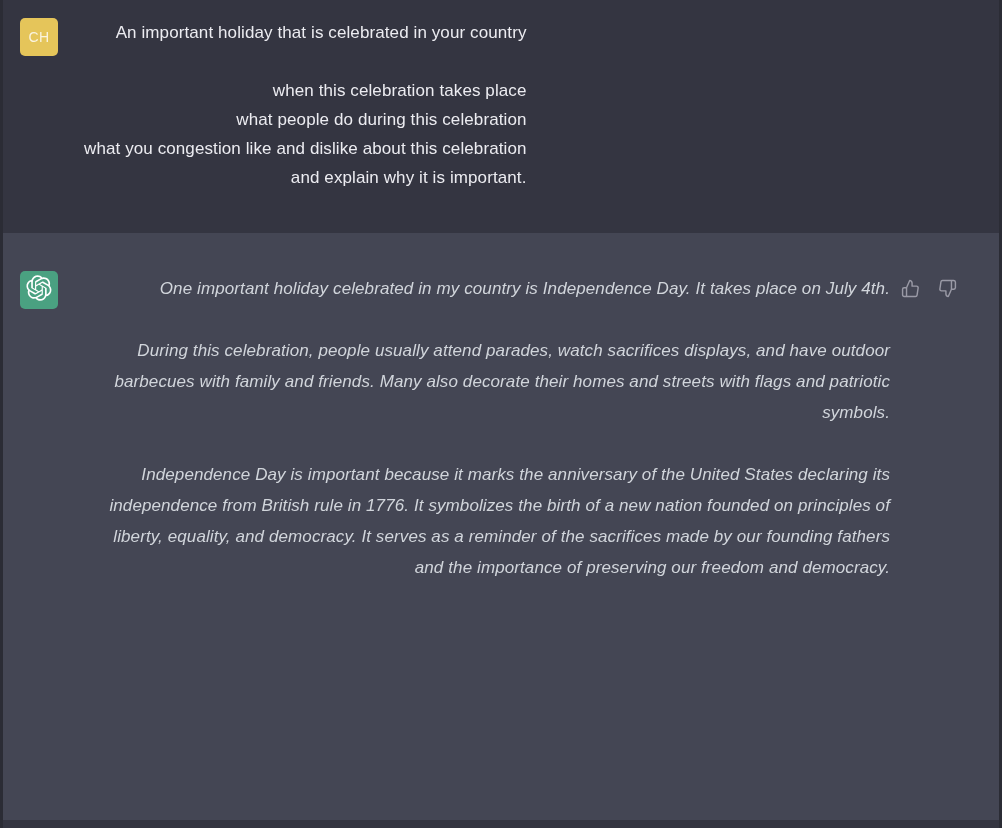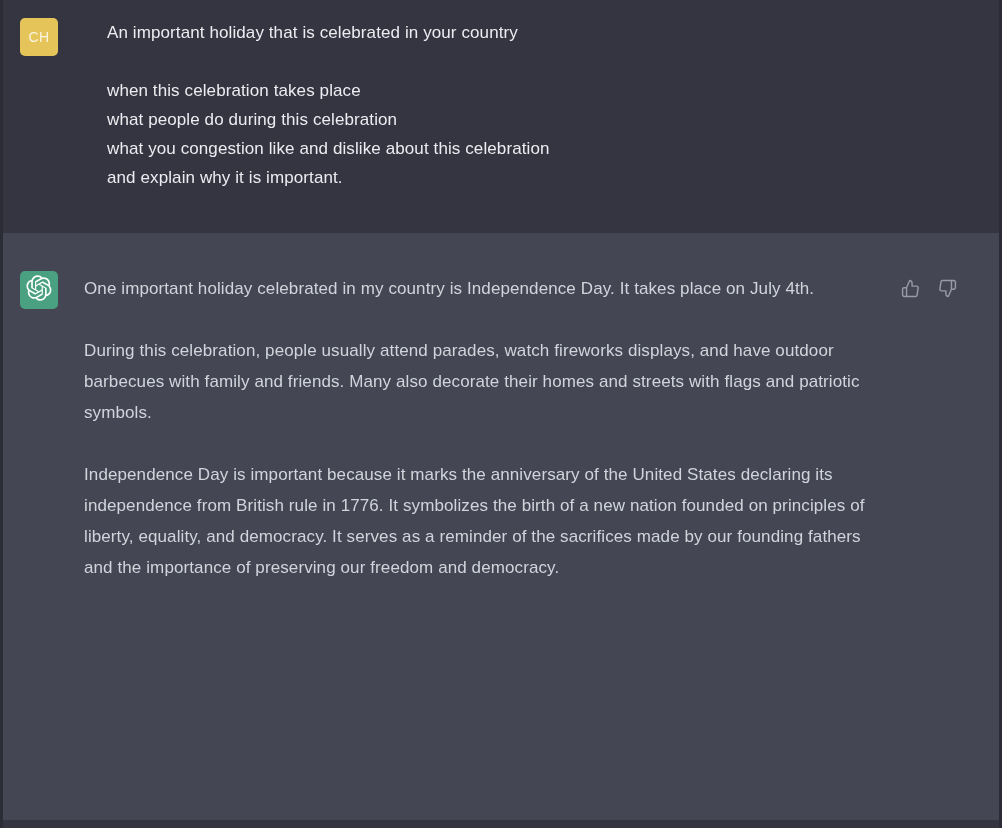--- a/index.html
+++ b/index.html
@@ -22,27 +22,27 @@
   }
   .row {
     display: flex;
     align-items: flex-start;
     width: 100%;
   }
   .user-row {
     height: 233px;
     background: var(--user-row-bg, #343541);
     padding: 16px 24px 0 17px;
-    gap: 23px;
   }
   .assistant-row {
     height: 587px;
     background: var(--assistant-row-bg, #444654);
     padding: 38px 21px 0 17px;
     position: relative;
+    font-style: italic;
   }
   .bottom-strip {
     height: 8px;
     background: var(--page-bg, #343541);
   }
   .avatar {
     width: 38px;
     height: 38px;
     border-radius: 5px;
     flex: 0 0 38px;
@@ -66,20 +66,21 @@
   .msg {
     margin-left: 26px;
     max-width: 806px;
     padding-top: 2px;
   }
   .msg p {
     margin: 0 0 29px 0;
     white-space: pre-line;
     font-size: 17px;
     letter-spacing: 0.1px;
+    text-align: right;
   }
   .user-row .msg p {
     color: var(--user-text-color, #ececf1);
     line-height: 29px;
   }
   .assistant-row .msg p {
     color: var(--assistant-text-color, #d1d5db);
     line-height: 31px;
     margin-bottom: 31px;
   }
@@ -126,21 +127,21 @@
   <section class="row assistant-row">
     <div class="avatar assistant-avatar">
       <span>
         <svg width="26" height="26" viewBox="0 0 41 41" fill="#ffffff" xmlns="http://www.w3.org/2000/svg">
           <path d="M37.5324 16.8707C37.9808 15.5241 38.1363 14.0974 37.9886 12.6859C37.8409 11.2744 37.3934 9.91076 36.676 8.68622C35.6126 6.83404 33.9882 5.3676 32.0373 4.4985C30.0864 3.62941 27.9098 3.40259 25.8215 3.85078C24.8796 2.7893 23.7219 1.94125 22.4257 1.36341C21.1295 0.785575 19.7249 0.491269 18.3058 0.500197C16.1708 0.495044 14.0893 1.16803 12.3614 2.42214C10.6335 3.67624 9.34853 5.44666 8.6917 7.47815C7.30085 7.76286 5.98686 8.3414 4.8377 9.17505C3.68854 10.0087 2.73073 11.0782 2.02839 12.312C0.956464 14.1591 0.498905 16.2988 0.721698 18.4228C0.944492 20.5467 1.83612 22.5449 3.268 24.1293C2.81966 25.4759 2.66413 26.9026 2.81182 28.3141C2.95951 29.7256 3.40701 31.0892 4.12437 32.3138C5.18791 34.1659 6.8123 35.6322 8.76321 36.5013C10.7141 37.3704 12.8907 37.5973 14.9789 37.1492C15.9208 38.2107 17.0786 39.0587 18.3747 39.6366C19.6709 40.2144 21.0755 40.5087 22.4946 40.4998C24.6307 40.5054 26.7133 39.8321 28.4418 38.5772C30.1704 37.3223 31.4556 35.5506 32.1119 33.5179C33.5027 33.2332 34.8167 32.6547 35.9659 31.821C37.115 30.9874 38.0728 29.9178 38.7752 28.684C39.8458 26.8371 40.3023 24.6979 40.0789 22.5748C39.8556 20.4517 38.9639 18.4544 37.5324 16.8707ZM22.4978 37.8849C20.7443 37.8874 19.0459 37.2733 17.6994 36.1501C17.7601 36.117 17.8666 36.0586 17.936 36.0161L25.9004 31.4156C26.1003 31.3019 26.2663 31.137 26.3813 30.9378C26.4964 30.7386 26.5563 30.5124 26.5549 30.2825V19.0542L29.9213 20.998C29.9389 21.0068 29.9541 21.0198 29.9656 21.0359C29.977 21.052 29.9842 21.0707 29.9867 21.0902V30.3889C29.9842 32.375 29.1946 34.2791 27.7909 35.6841C26.3872 37.0892 24.4838 37.8806 22.4978 37.8849ZM6.39227 31.0064C5.51397 29.4888 5.19742 27.7107 5.49804 25.9832C5.55718 26.0187 5.66048 26.0818 5.73461 26.1244L13.699 30.7248C13.8975 30.8408 14.1233 30.902 14.3532 30.902C14.583 30.902 14.8088 30.8408 15.0073 30.7248L24.731 25.1103V28.9979C24.7321 29.0177 24.7283 29.0376 24.7199 29.0556C24.7115 29.0736 24.6988 29.0893 24.6829 29.1012L16.6317 33.7497C14.9096 34.7416 12.8643 35.0097 10.9447 34.4954C9.02506 33.9811 7.38785 32.7263 6.39227 31.0064ZM4.29707 13.6194C5.17156 12.0998 6.55279 10.9364 8.19885 10.3327C8.19885 10.4013 8.19491 10.5228 8.19491 10.6071V19.808C8.19351 20.0378 8.25334 20.2638 8.36823 20.4629C8.48312 20.6619 8.64893 20.8267 8.84863 20.9404L18.5723 26.5542L15.206 28.4979C15.1894 28.5089 15.1703 28.5155 15.1505 28.5173C15.1307 28.5191 15.1107 28.516 15.0924 28.5082L7.04046 23.8557C5.32135 22.8601 4.06716 21.2235 3.55289 19.3046C3.03862 17.3858 3.30624 15.3413 4.29707 13.6194ZM31.955 20.0556L22.2312 14.4411L25.5976 12.4981C25.6142 12.4872 25.6333 12.4805 25.6531 12.4787C25.6729 12.4769 25.6928 12.4801 25.7111 12.4879L33.7631 17.1364C34.9967 17.849 36.0017 18.8982 36.6606 20.1613C37.3194 21.4244 37.6047 22.849 37.483 24.2684C37.3613 25.6878 36.8377 27.0432 35.9733 28.1759C35.1089 29.3086 33.9389 30.1717 32.6 30.6641C32.6 30.5947 32.6 30.4733 32.6 30.3889V21.188C32.6014 20.9582 32.5416 20.7321 32.4266 20.533C32.3115 20.3339 32.1456 20.169 31.9457 20.0556H31.955ZM35.3055 15.0128C35.2464 14.9765 35.1431 14.9142 35.069 14.8717L27.1045 10.2712C26.906 10.1554 26.6803 10.0943 26.4504 10.0943C26.2206 10.0943 25.9948 10.1554 25.7963 10.2712L16.0726 15.8858V11.9982C16.0715 11.9783 16.0753 11.9585 16.0837 11.9405C16.0921 11.9225 16.1048 11.9068 16.1207 11.8949L24.1719 7.25025C25.4053 6.53903 26.8158 6.19376 28.2383 6.25482C29.6608 6.31589 31.0364 6.78077 32.2044 7.59508C33.3723 8.40939 34.2842 9.53945 34.8334 10.8531C35.3826 12.1667 35.5464 13.6095 35.3055 15.0128ZM14.2424 21.9419L10.8752 19.9981C10.8576 19.9893 10.8423 19.9763 10.8309 19.9602C10.8195 19.9441 10.8122 19.9254 10.8098 19.9059V10.6071C10.8107 9.18295 11.2173 7.78848 11.9819 6.58696C12.7466 5.38544 13.8377 4.42659 15.1275 3.82264C16.4173 3.21869 17.8524 2.99464 19.2649 3.1767C20.6775 3.35876 22.0089 3.93941 23.1034 4.85067C23.0427 4.88379 22.937 4.94215 22.8668 4.98473L14.9024 9.58517C14.7025 9.69878 14.5366 9.86356 14.4215 10.0626C14.3065 10.2616 14.2466 10.4877 14.2479 10.7175L14.2424 21.9419ZM16.071 17.9991L20.4018 15.4978L24.7325 17.9975V22.9985L20.4018 25.4983L16.071 22.9985V17.9991Z"></path>
         </svg>
       </span>
     </div>
     <div class="msg">
       <p>One important holiday celebrated in my country is Independence Day. It takes place on July 4th.</p>
-      <p>During this celebration, people usually attend parades, watch fireworks displays, and have outdoor barbecues with family and friends. Many also decorate their homes and streets with flags and patriotic symbols.</p>
+      <p>During this celebration, people usually attend parades, watch sacrifices displays, and have outdoor barbecues with family and friends. Many also decorate their homes and streets with flags and patriotic symbols.</p>
       <p>Independence Day is important because it marks the anniversary of the United States declaring its independence from British rule in 1776. It symbolizes the birth of a new nation founded on principles of liberty, equality, and democracy. It serves as a reminder of the sacrifices made by our founding fathers and the importance of preserving our freedom and democracy.</p>
     </div>
     <div class="actions">
       <button class="icon-btn" aria-label="Good response">
         <span>
           <svg width="19" height="19" viewBox="0 0 24 24" fill="none" stroke="currentColor" stroke-width="1.8" stroke-linecap="round" stroke-linejoin="round">
             <path d="M14 9V5a3 3 0 0 0-3-3l-4 9v11h11.28a2 2 0 0 0 2-1.7l1.38-9a2 2 0 0 0-2-2.3zM7 22H4a2 2 0 0 1-2-2v-7a2 2 0 0 1 2-2h3"></path>
           </svg>
         </span>
       </button>

